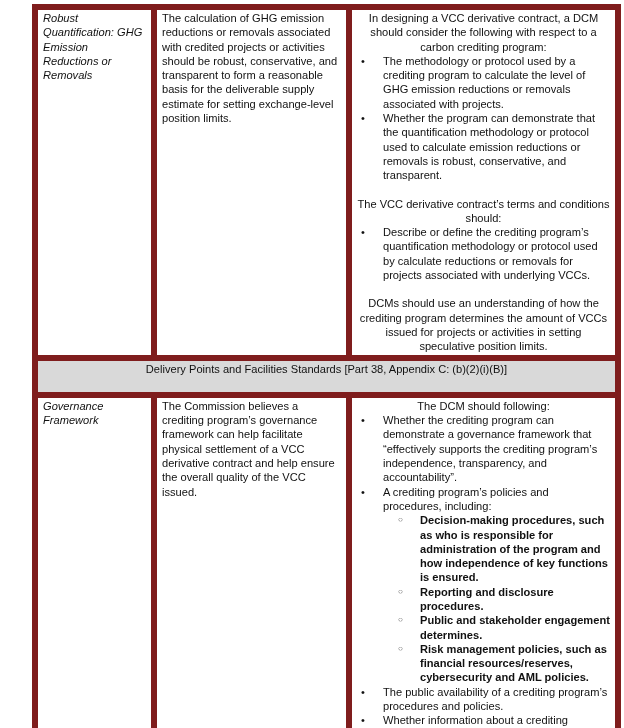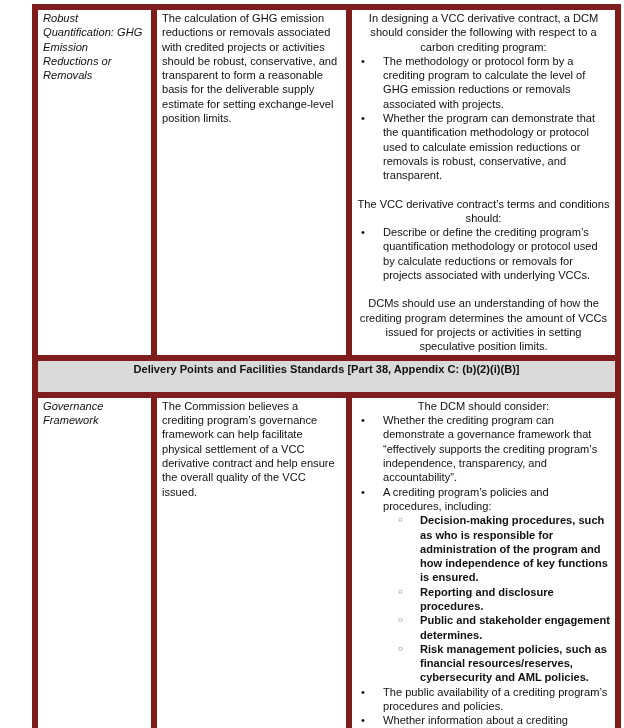--- a/index.html
+++ b/index.html
@@ -30,21 +30,21 @@
     vertical-align: top;
     padding: 1px 5px 1px 5px;
   }
   .col1 { width: 119px; }
   .col2 { width: 195px; }
   .col3 { width: 269px; }
   .italic { font-style: italic; }
   .section-row td {
     background: #d9d9d9;
     text-align: center;
-    font-weight: bold;
+    font-weight: normal;
     padding-top: 1px;
     padding-bottom: 16px;
   }
   .head-row td {
     text-align: center;
     font-weight: bold;
   }
   ul.bul {
     margin: 0;
     padding: 0 0 0 26px;
@@ -95,21 +95,21 @@
       <tr class="r1">
     <td class="italic">
       <span>Robust Quantification: GHG Emission Reductions or Removals</span>
     </td>
     <td>
       <span>The calculation of GHG emission reductions or removals associated with credited projects or activities should be robust, conservative, and transparent to form a reasonable basis for the deliverable supply estimate for setting exchange-level position limits.</span>
     </td>
     <td>
       <p class="para">In designing a VCC derivative contract, a DCM should consider the following with respect to a carbon crediting program:</p>
       <ul class="bul">
-        <li>The methodology or protocol form by a crediting program to calculate the level of GHG emission reductions or removals associated with projects.</li>
+        <li>The methodology or protocol used by a crediting program to calculate the level of GHG emission reductions or removals associated with projects.</li>
         <li>Whether the program can demonstrate that the quantification methodology or protocol used to calculate emission reductions or removals is robust, conservative, and transparent.</li>
       </ul>
       <div class="gap"></div>
       <p class="para">The VCC derivative contract’s terms and conditions should:</p>
       <ul class="bul">
         <li>Describe or define the crediting program’s quantification methodology or protocol used by calculate reductions or removals for projects associated with underlying VCCs.</li>
       </ul>
       <div class="gap"></div>
       <p class="para">DCMs should use an understanding of how the crediting program determines the amount of VCCs issued for projects or activities in setting speculative position limits.</p>
     </td>
@@ -121,21 +121,21 @@
 
 
   <tr class="r4">
     <td class="italic">
       <span>Governance Framework</span>
     </td>
     <td>
       <span>The Commission believes a crediting program’s governance framework can help facilitate physical settlement of a VCC derivative contract and help ensure the overall quality of the VCC issued.</span>
     </td>
     <td>
-      <p class="para">The DCM should consider:</p>
+      <p class="para">The DCM should following:</p>
       <ul class="bul">
         <li>Whether the crediting program can demonstrate a governance framework that “effectively supports the crediting program’s independence, transparency, and accountability”.</li>
         <li>
           <span>A crediting program’s policies and procedures, including:</span>
           <ul class="sub">
             <li>Decision-making procedures, such as who is responsible for administration of the program and how independence of key functions is ensured.</li>
             <li>Reporting and disclosure procedures.</li>
             <li>Public and stakeholder engagement determines.</li>
             <li>Risk management policies, such as financial resources/reserves, cybersecurity and AML policies.</li>
           </ul>

